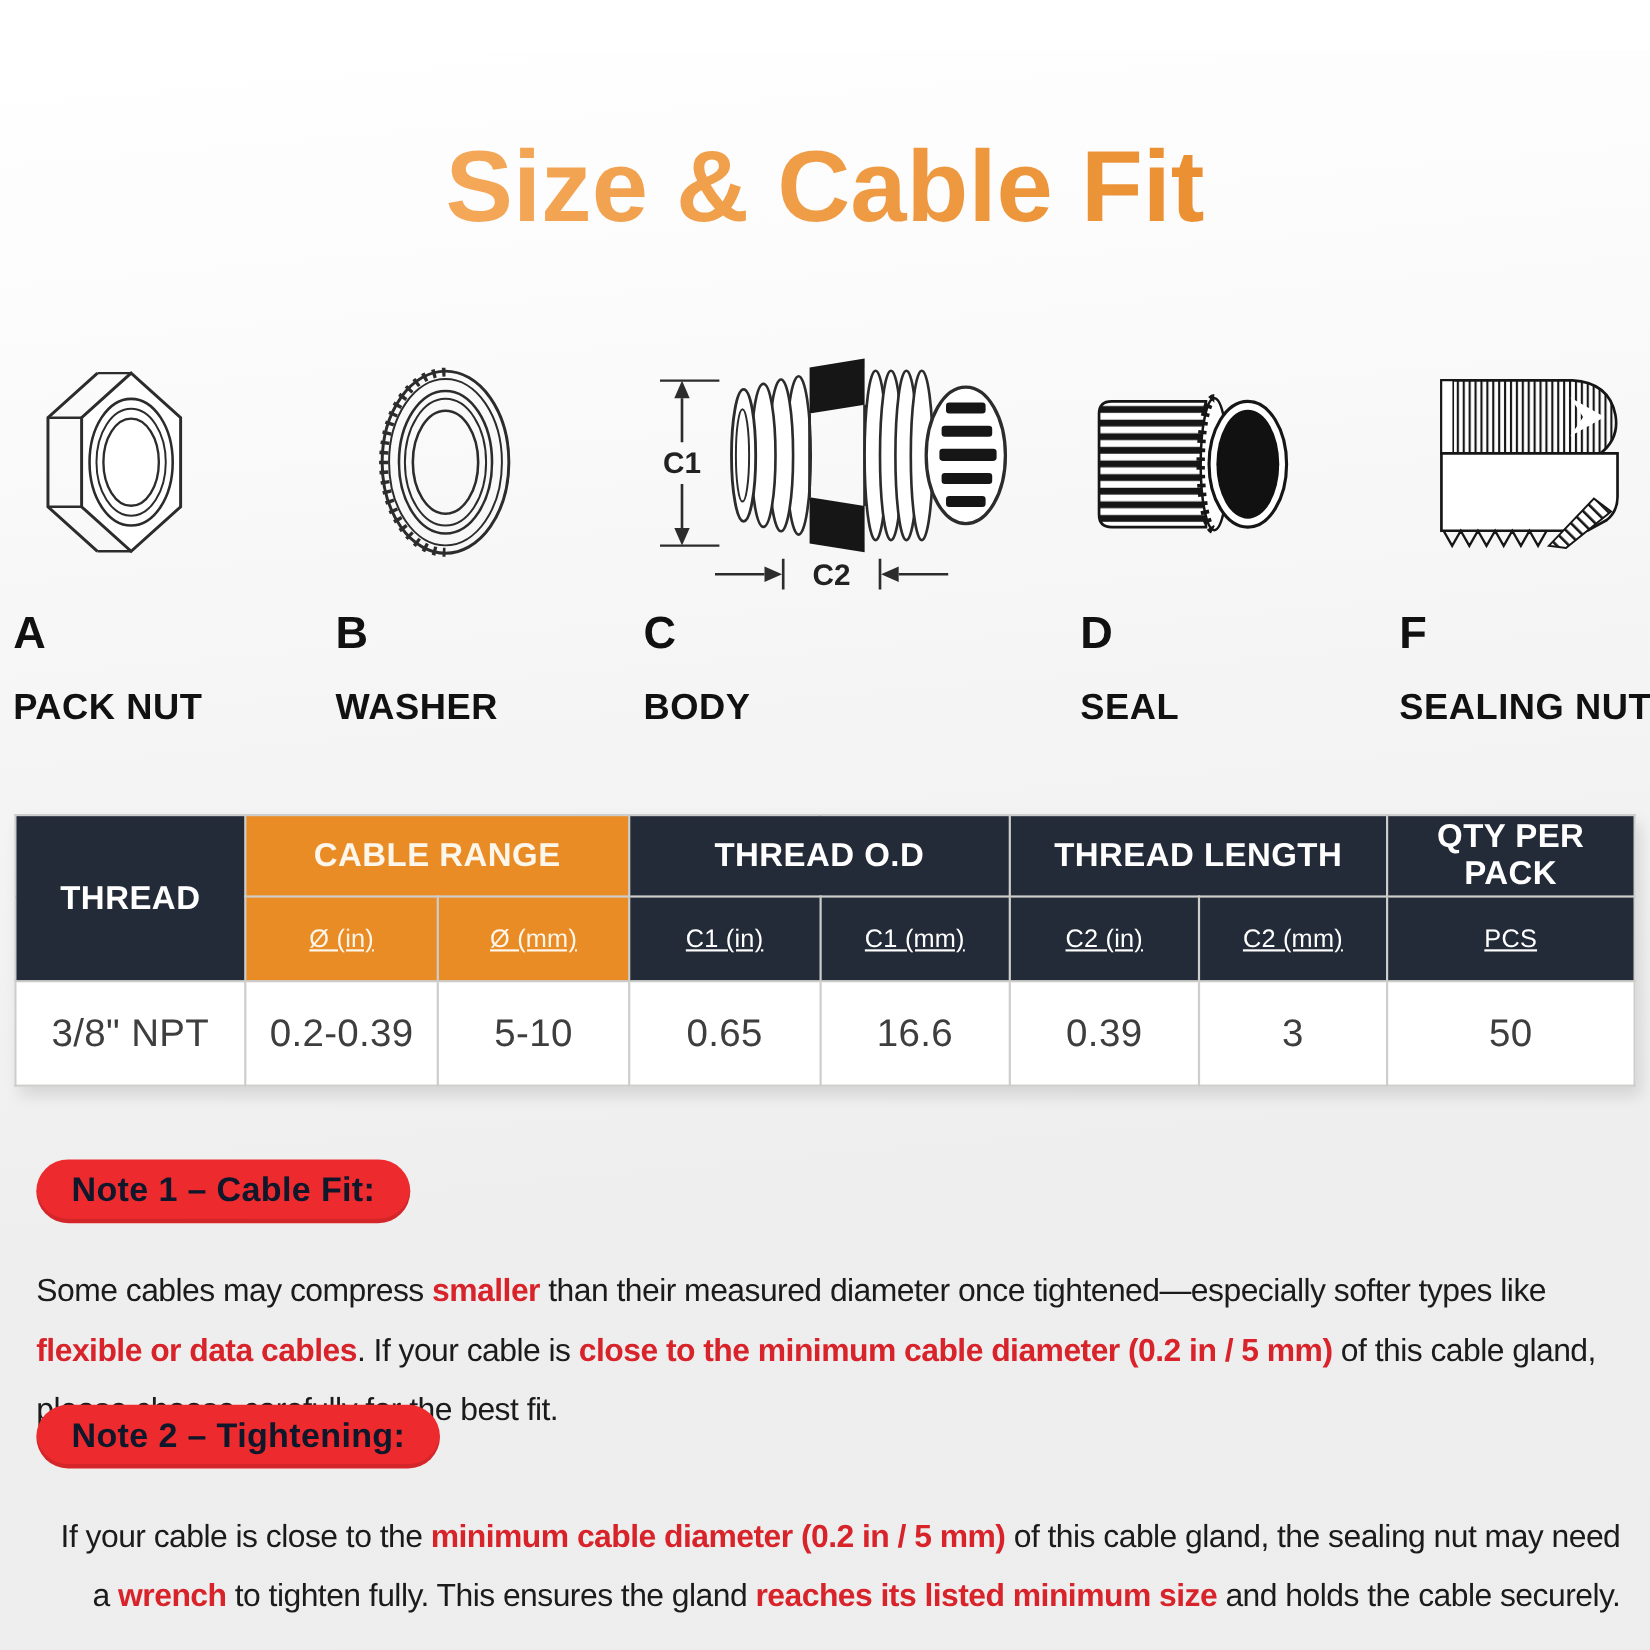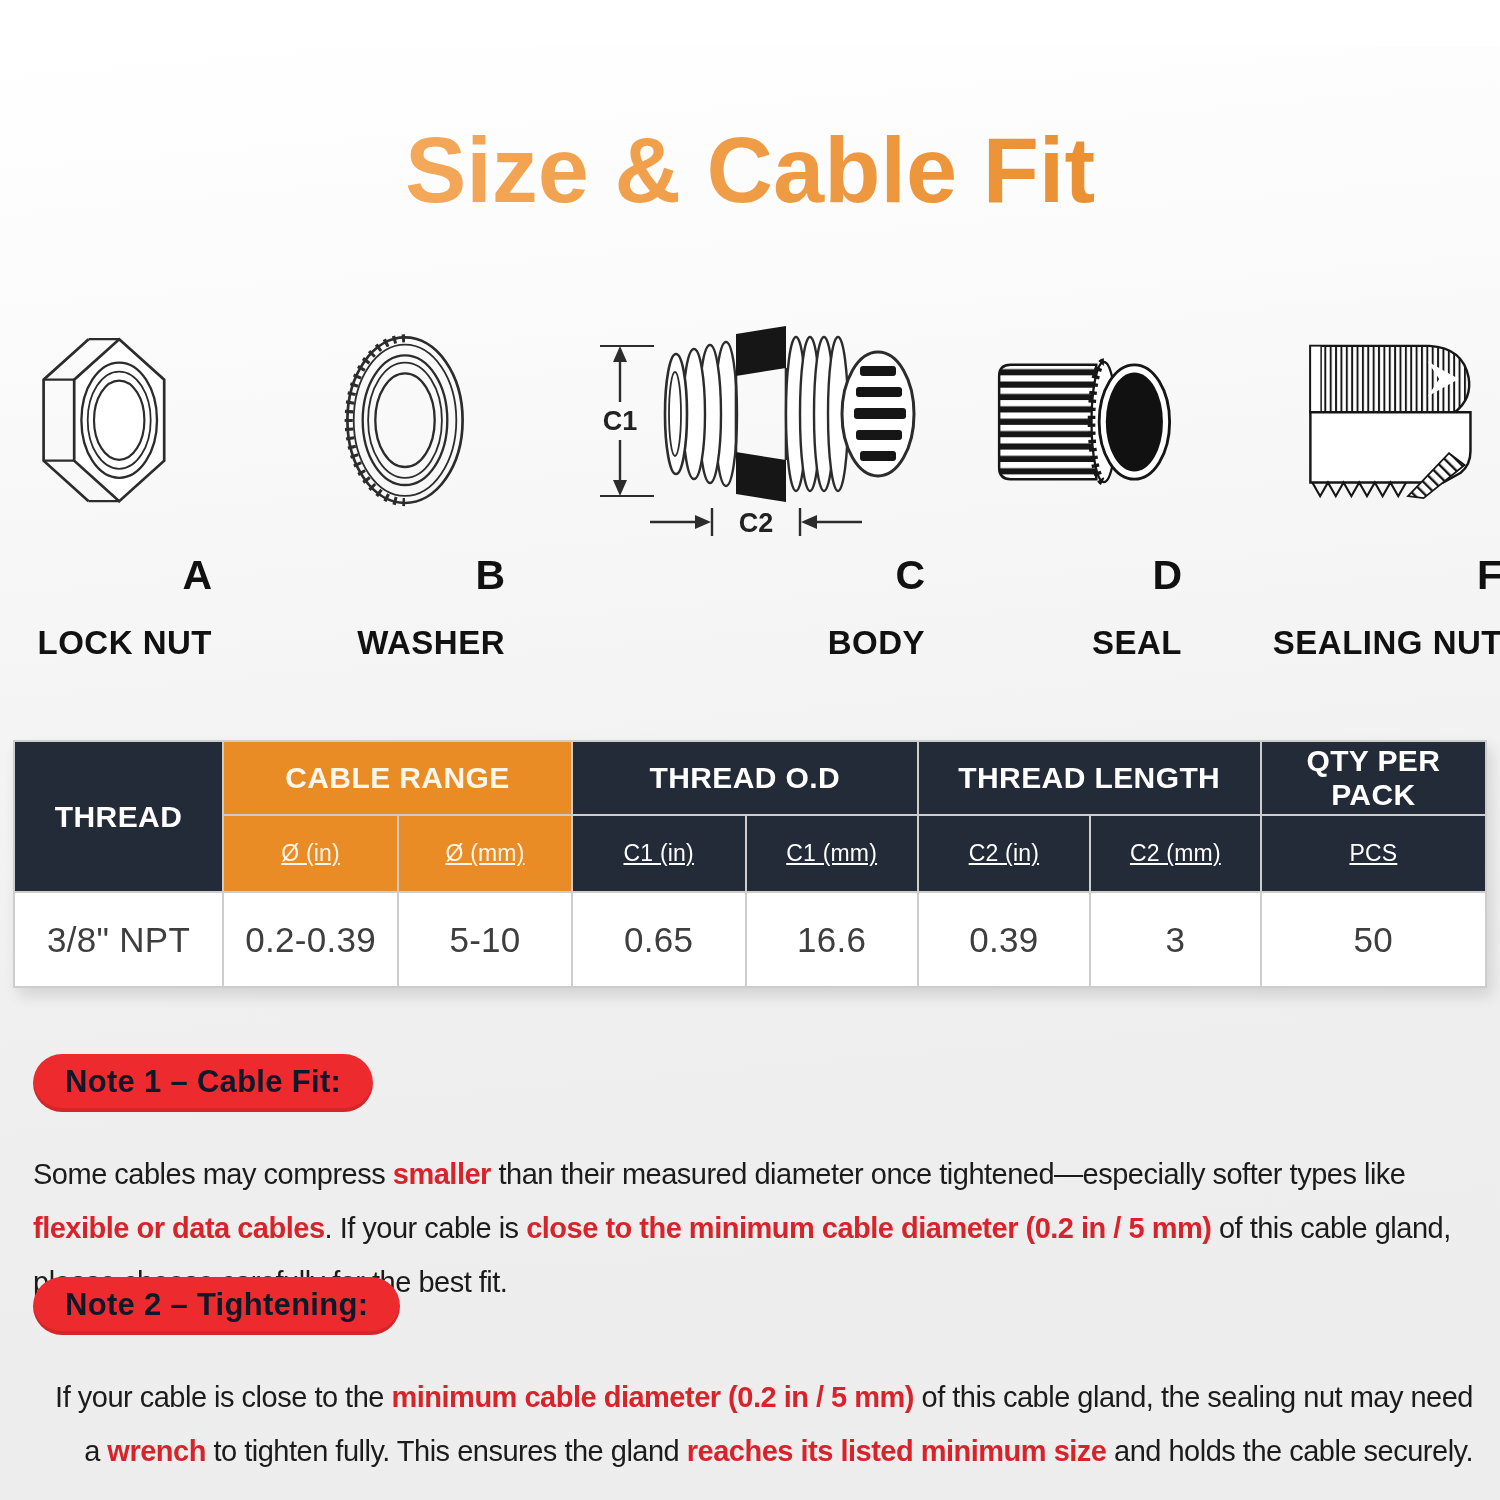--- a/index.html
+++ b/index.html
@@ -10,21 +10,21 @@
     margin-top:46px;
   }
   
   .title{
     position:absolute;top:72px;left:0;width:100%;text-align:center;
     font-size:92px;font-weight:800;letter-spacing:0;
     background:linear-gradient(90deg,var(--title_gradient_start,#F9B66F) 0%,var(--title_gradient_end,#E5821C) 100%);
     -webkit-background-clip:text;background-clip:text;color:transparent;-webkit-text-fill-color:transparent;
   }
   
-  .part{position:absolute;top:276px;height:360px;text-align:right;}
+  .part{position:absolute;top:276px;height:360px;text-align:left;}
   .part-a{left:12px;width:200px;}
   .part-b{left:305px;width:200px;}
   .part-c{left:585px;width:340px;}
   .part-d{left:982px;width:200px;}
   .part-f{left:1272px;width:230px;}
   .diagram{height:200px;display:flex;align-items:center;justify-content:center;overflow:visible;}
   .part-letter{position:absolute;top:230px;left:0;width:100%;font-size:41px;font-weight:700;color:#111;}
   .part-name{position:absolute;top:302px;left:0;width:100%;font-size:33px;font-weight:700;color:#111;white-space:nowrap;letter-spacing:.5px;}
   svg .ln{stroke:#2c2c2c;fill:none;}
   svg text{font-family:"Liberation Sans","DejaVu Sans",sans-serif;}
@@ -84,21 +84,21 @@
       <svg width="180" height="192" viewBox="0 0 200 200">
         <path class="ln" stroke-width="3" d="M74,8 L24,53 L24,143 L74,188"></path>
         <path class="ln" stroke-width="2.5" d="M108,8 L74,8 M58,53 L24,53 M58,143 L24,143 M108,188 L74,188"></path>
         <path d="M108,8 L158,53 L158,143 L108,188 L58,143 L58,53 Z" fill="#ffffff" stroke="#2c2c2c" stroke-width="3"></path>
         <ellipse class="ln" cx="108" cy="98" rx="42" ry="64" stroke-width="2.6"></ellipse>
         <ellipse class="ln" cx="108" cy="98" rx="35" ry="54" stroke-width="2"></ellipse>
         <ellipse class="ln" cx="108" cy="98" rx="28" ry="44" stroke-width="2.4"></ellipse>
       </svg>
     </div>
     <div class="part-letter">A</div>
-    <div class="part-name">LOCK NUT</div>
+    <div class="part-name">PACK NUT</div>
   </div>
 
   <div class="part part-b">
     <div class="diagram">
       <svg width="180" height="192" viewBox="0 0 200 200">
         <ellipse class="ln" cx="100" cy="98" rx="64" ry="92" stroke-width="3"></ellipse>
         <path class="ln" d="M100,7 A60.5,88 0 0 0 100,189" stroke-width="9" stroke-dasharray="3.5,6.5"></path>
         <ellipse class="ln" cx="100" cy="98" rx="57" ry="84" stroke-width="2"></ellipse>
         <ellipse class="ln" cx="100" cy="98" rx="47" ry="72" stroke-width="2.6"></ellipse>
         <ellipse class="ln" cx="100" cy="98" rx="41" ry="64" stroke-width="2"></ellipse>

